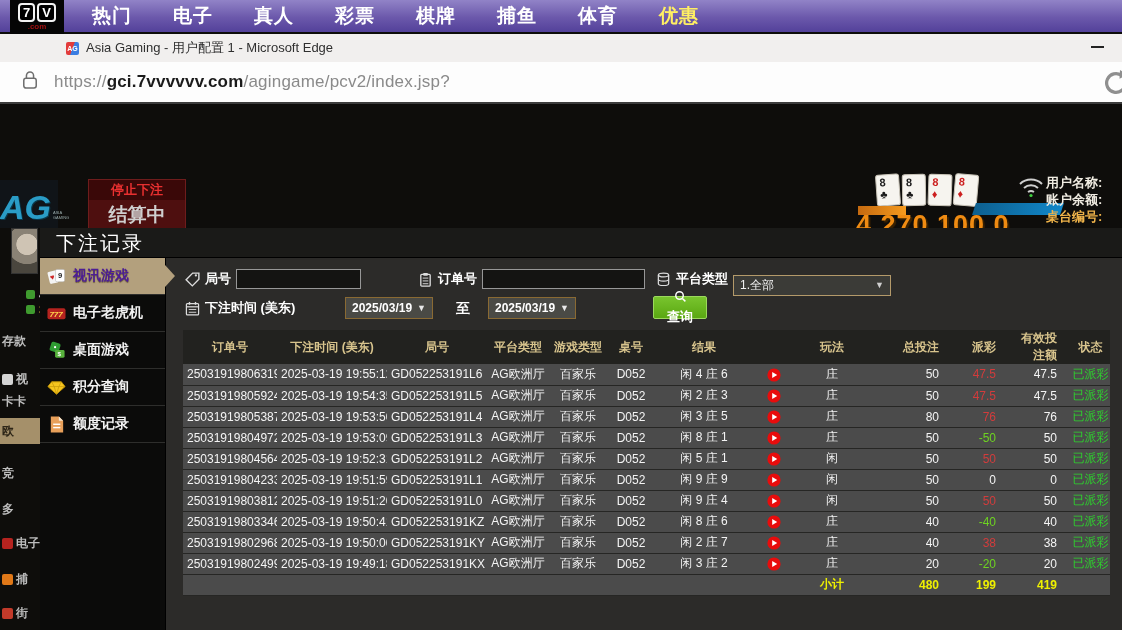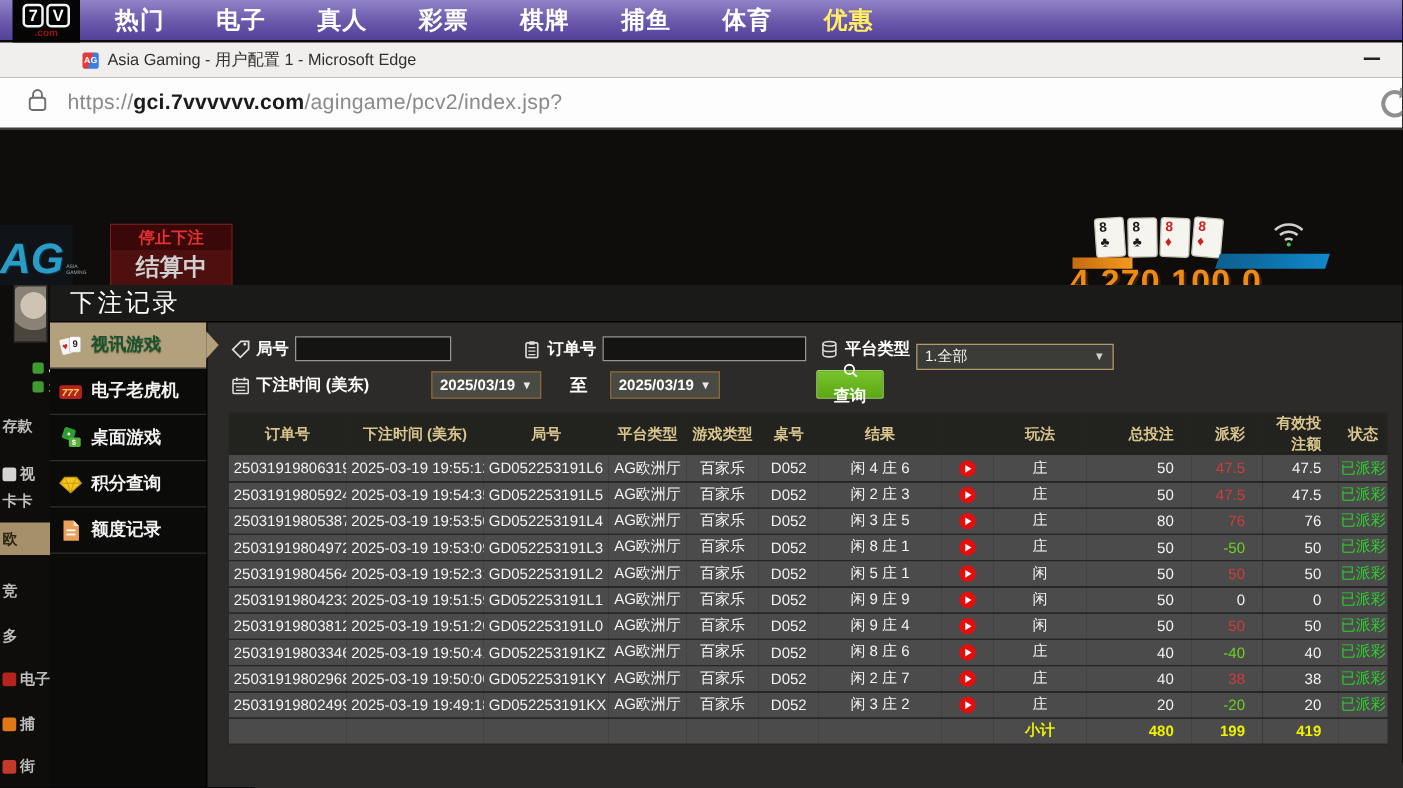--- a/index.html
+++ b/index.html
@@ -75,21 +75,21 @@
   
   .modal { position:absolute; left:40px; top:228px; width:1082px; height:402px; z-index:10; }
   .modal-header { height:30px; background:#1a1a18; border-bottom:1px solid #000;
     color:#fff; font-size:20px; letter-spacing:2px; line-height:30px; padding-left:16px; }
   .modal-body { display:flex; height:372px; }
   .side { width:126px; background:#0b0b0a; border-right:1px solid #000; }
   .side-item { position:relative; height:37px; display:flex; align-items:center; gap:7px; padding-left:7px;
     border-bottom:1px solid #2e2e2c; cursor:pointer; }
   .side-item .lbl { color:#f2f2f2; font-size:14px; font-weight:bold; white-space:nowrap; }
   .side-item.active { background:#b3a07d; }
-  .side-item.active .lbl { color:#14532d; text-shadow:0 1px 1px #6a5a38; }
+  .side-item.active .lbl { color:#4c1d95; text-shadow:0 1px 1px #6a5a38; }
   .side-item.active::after { content:""; position:absolute; right:-10px; top:50%; margin-top:-11px;
     border:11px solid transparent; border-left:10px solid #b3a07d; border-right:0; z-index:11; }
   .side-icon { width:19px; height:19px; flex:0 0 auto; }
 
   .content { position:relative; flex:1; background:#2c2b29; }
   .fgroup { position:absolute; display:flex; align-items:center; gap:5px; height:22px; }
   .ficon { width:15px; height:15px; }
   .flabel { color:#fff; font-size:13px; font-weight:bold; white-space:nowrap; }
   .finput { height:20px; background:#141412; border:1px solid #979797; color:#e8e8e8; font-size:12px; padding:0 4px; }
   .fselect { height:21px; background:#3b3b37; border:1px solid #b49a6a; color:#f2f2f2; font-size:12px;
@@ -228,20 +228,25 @@
     <div class="bg-bar-blue"></div>
     <div class="bg-amount">4,270,100.0</div>
     <div class="bg-wifi">
       <svg width="26" height="22" viewBox="0 0 26 22">
           <path d="M2 8a16 16 0 0 1 22 0" fill="none" stroke="#cfcfcf" stroke-width="2"></path>
           <path d="M6 12a10.5 10.5 0 0 1 14 0" fill="none" stroke="#cfcfcf" stroke-width="2"></path>
           <path d="M10 16a5.5 5.5 0 0 1 6 0" fill="none" stroke="#cfcfcf" stroke-width="2"></path>
           <circle cx="13" cy="19.5" r="1.6" fill="#3fd03f"></circle>
         </svg>
     </div>
+    <div class="bg-userinfo" id="bg-userinfo">
+        <div>用户名称:</div>
+        <div>账户余额:</div>
+        <div>桌台编号:</div>
+      </div>
   </div>
 
   <div class="modal">
     <div class="modal-header">下注记录</div>
     <div class="modal-body">
       <div class="side" id="side-menu">
           <div class="side-item active">
             <span class="side-icon"><svg width="19" height="19" viewBox="0 0 20 20">
                 <g transform="rotate(-14 7 10)">
                   <rect x="1.5" y="4" width="9.5" height="13" rx="1.5" fill="#f4f4f4"></rect>

